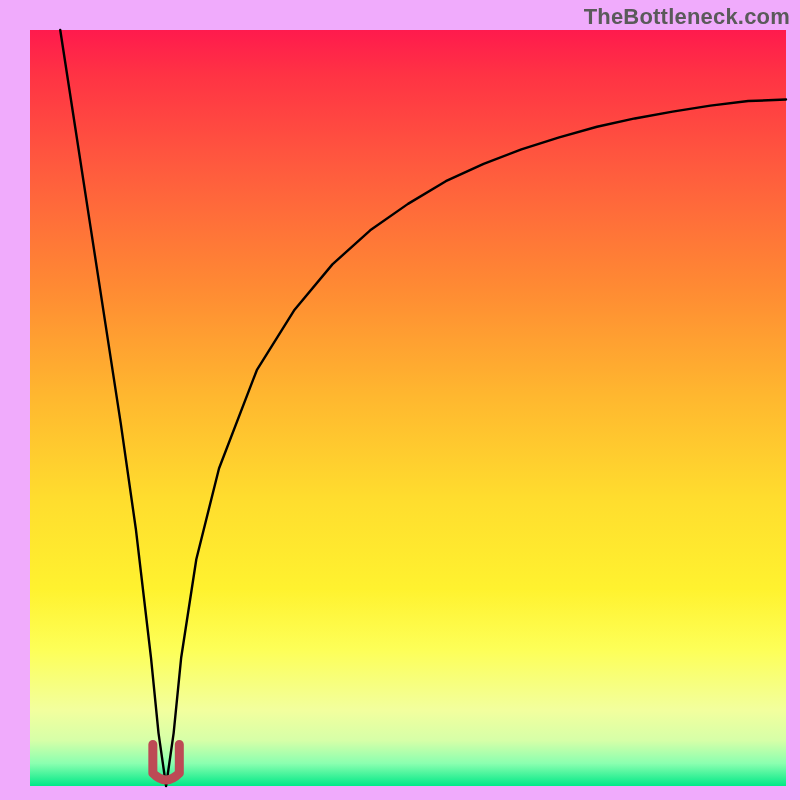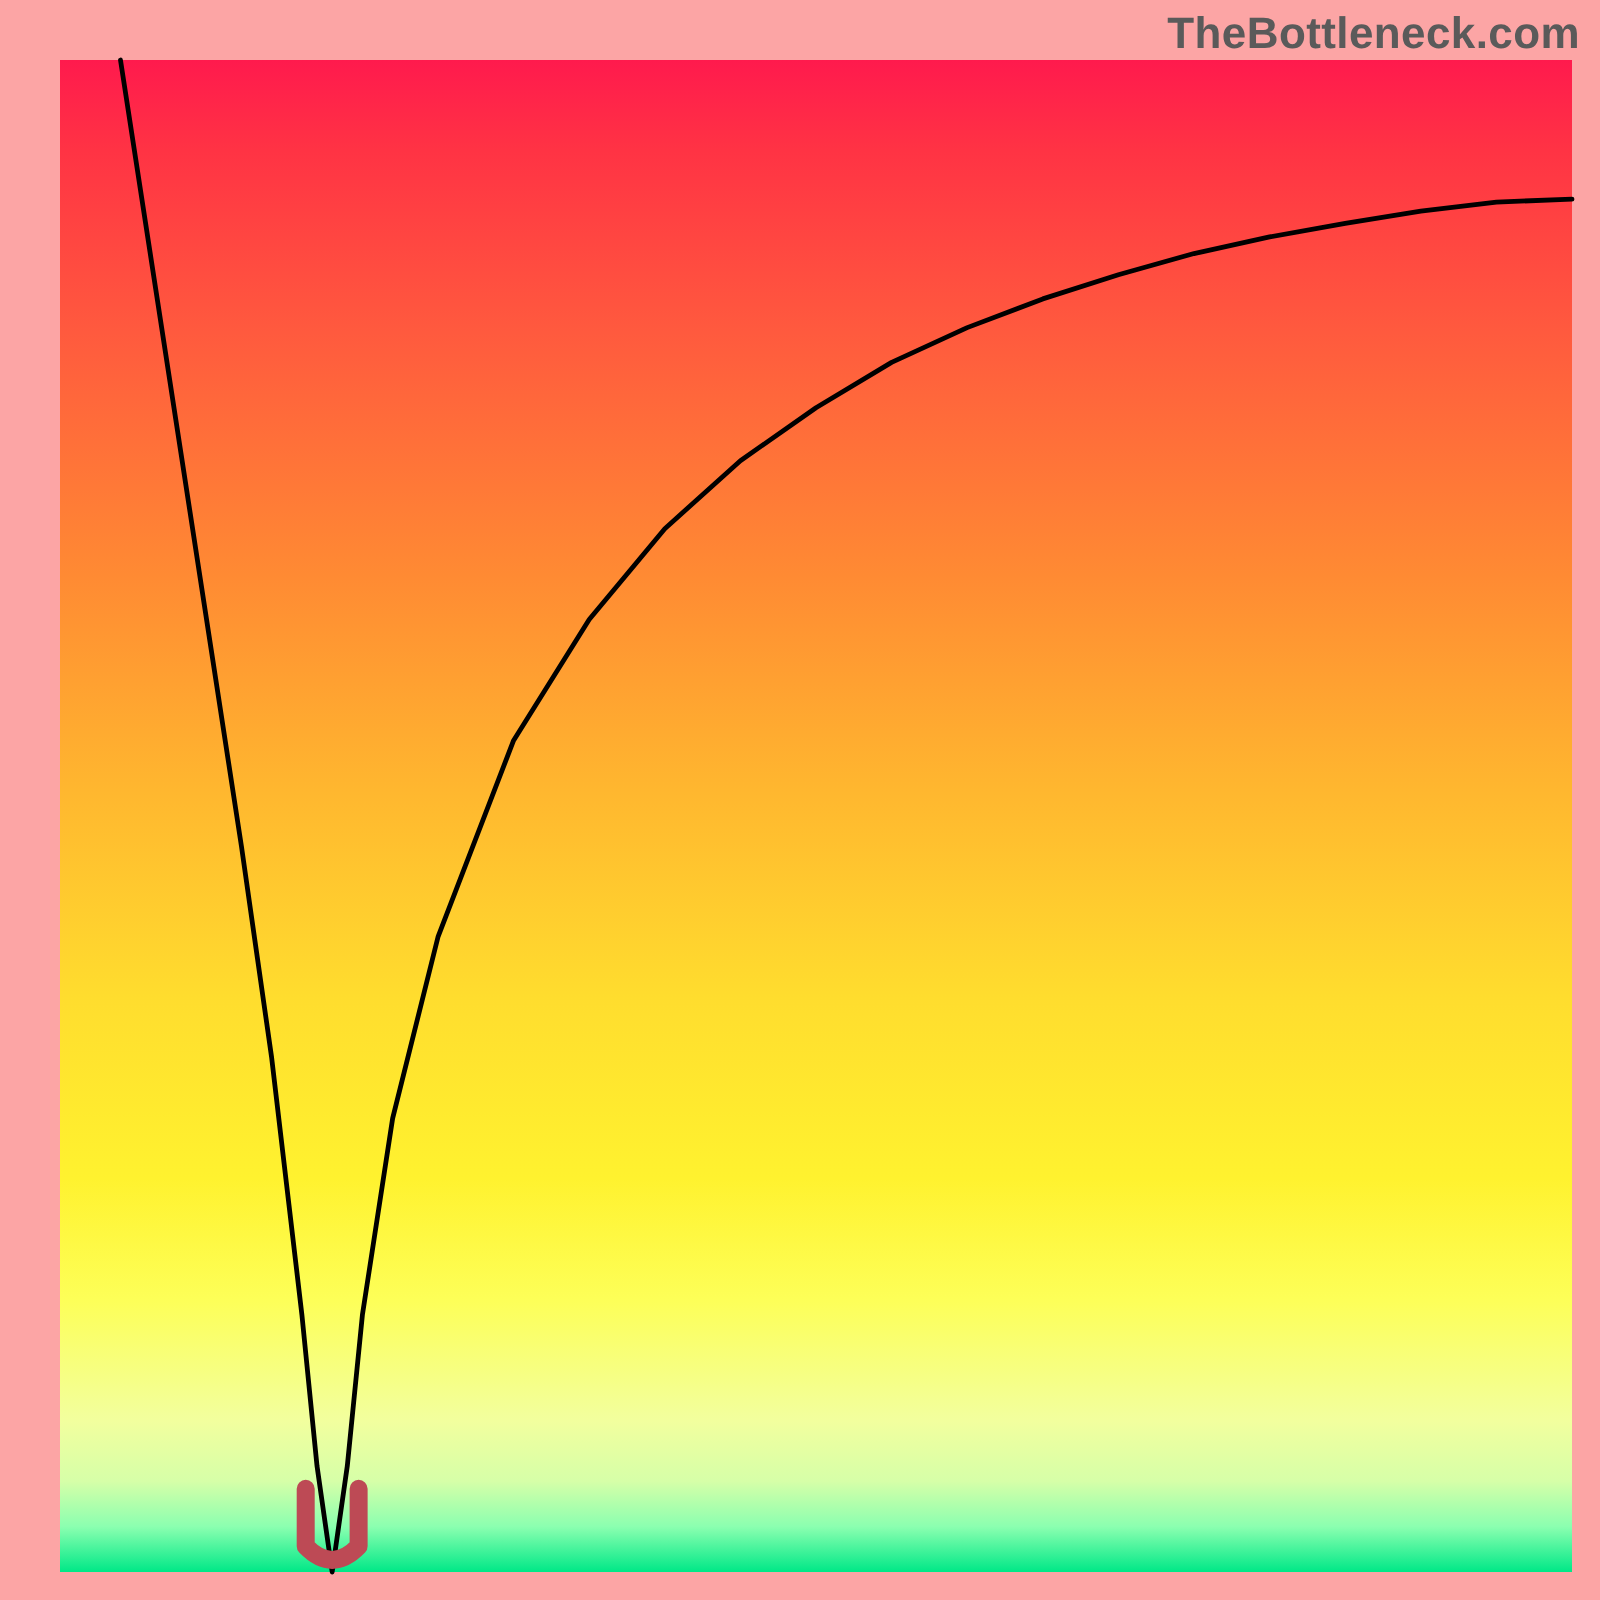--- a/index.html
+++ b/index.html
@@ -10,21 +10,21 @@
     overflow: hidden;
     background: #000;
     font-family: Arial, Helvetica, sans-serif;
   }
   .frame {
     position: absolute;
     left: 0;
     top: 0;
     width: 800px;
     height: 800px;
-    background: #fca5a5;
+    background: #f0abfc;
   }
   .plot {
     position: absolute;
     background: linear-gradient(to bottom,
       #ff1a4d 0%,
       #ff3344 6%,
       #ff5a3e 18%,
       #ff8a33 34%,
       #ffb62f 48%,
       #ffdd2e 62%,

